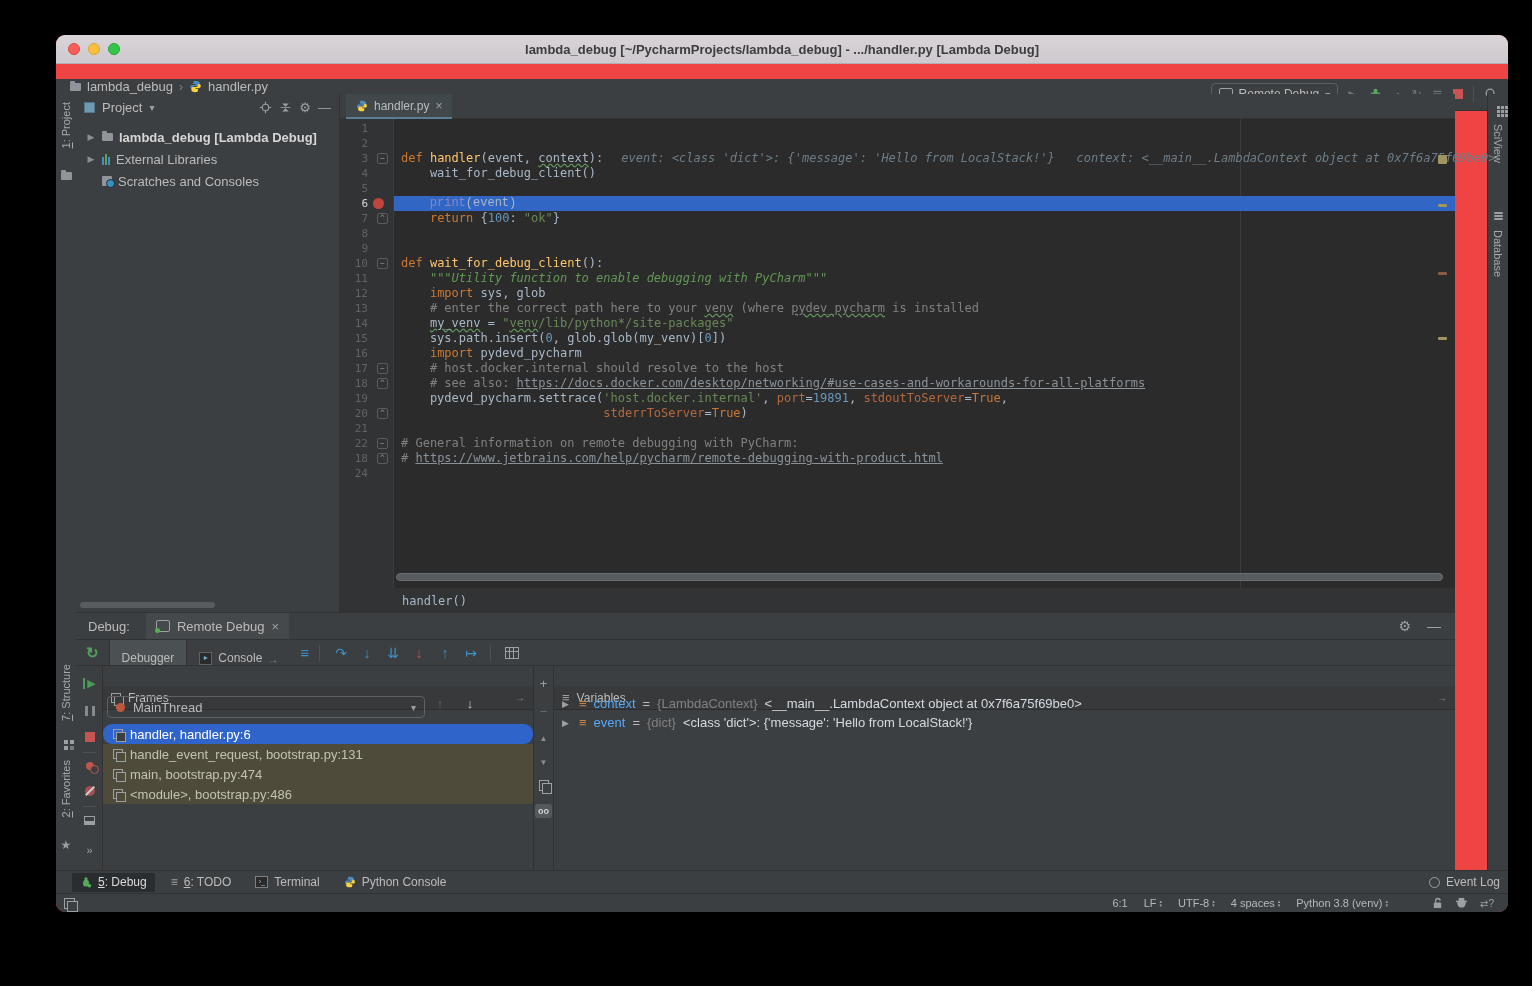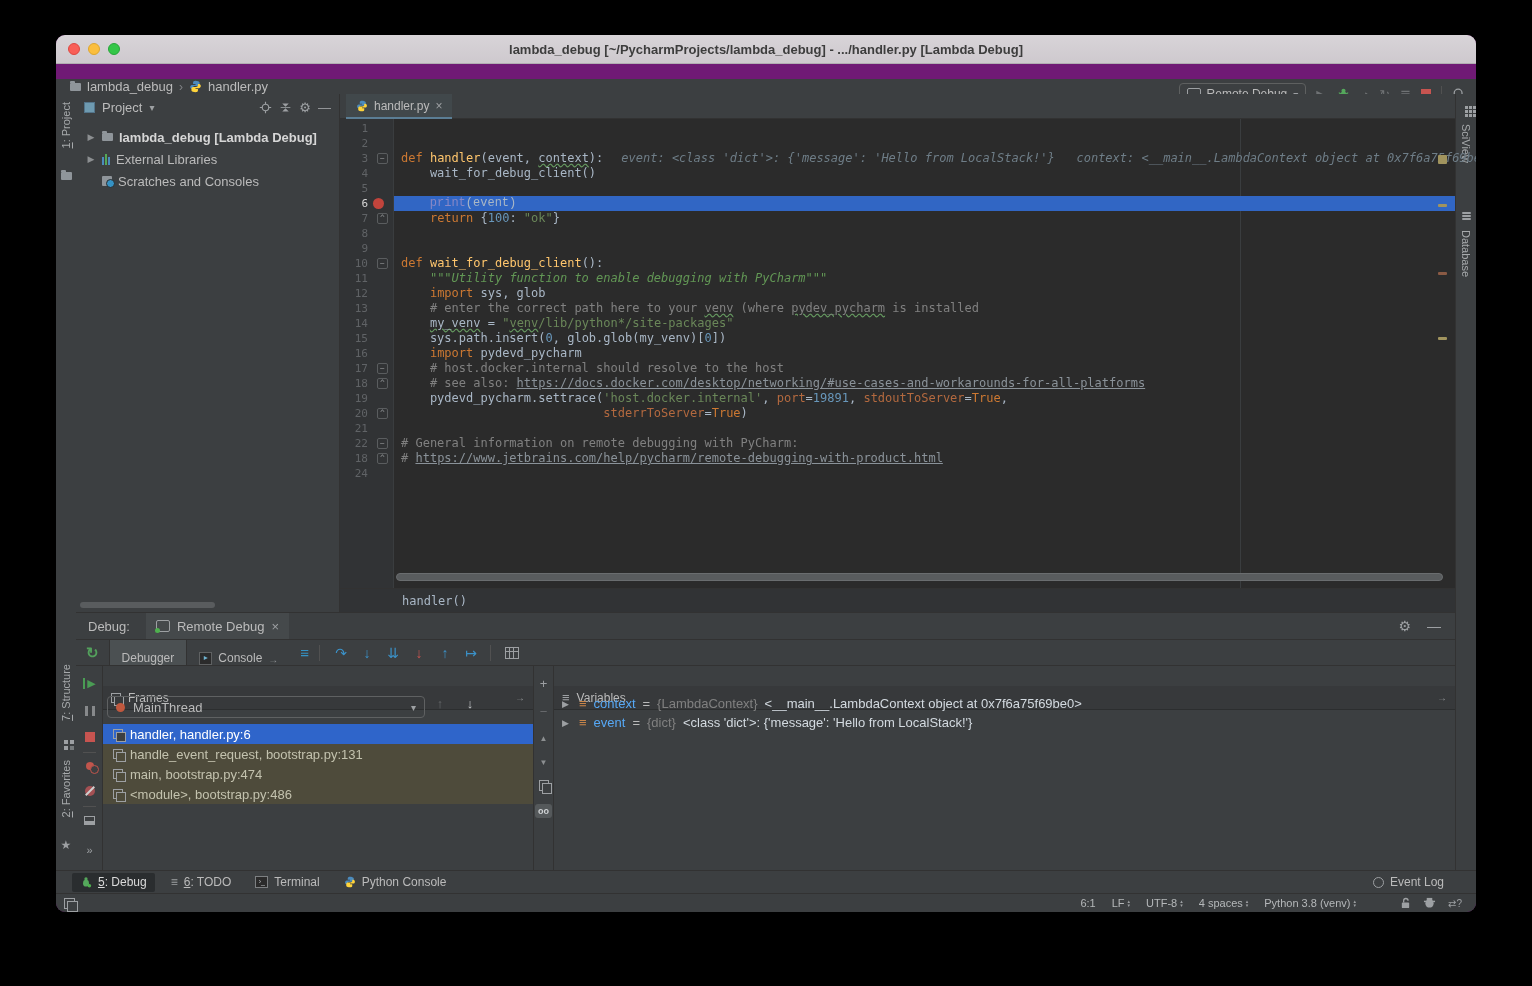--- a/index.html
+++ b/index.html
@@ -1,18 +1,18 @@
 <!DOCTYPE html>
 <html><head>
 <meta charset="utf-8">
 <style>
   html,body{margin:0;padding:0;background:#000;width:1532px;height:986px;overflow:hidden;
     font-family:"Liberation Sans",sans-serif;-webkit-font-smoothing:antialiased;}
-  #win{position:absolute;left:56px;top:35px;width:1420px;height:877px;background:#701a75;
-    border-radius:9px;overflow:hidden;box-shadow:0 18px 50px rgba(0,0,0,.8);}
+  #win{position:absolute;left:56px;top:35px;width:1420px;height:877px;background:#ef4444;
+    border-radius:9px;overflow:hidden;box-shadow:0 18px 50px rgba(0,0,0,.8);padding-left:32px;}
 
   
   .titlebar{position:absolute;left:0;top:0;width:100%;height:28px;background:linear-gradient(#d8d4d8,#cec9ce);
     border-bottom:1px solid #b2aeb2;display:flex;align-items:center;justify-content:center;}
   .title-text{font-size:13px;font-weight:bold;color:#3d3d3d;}
   .lights{position:absolute;left:12px;top:8px;display:flex;gap:8px;}
   .light{width:12px;height:12px;border-radius:50%;}
   .light.r{background:#f95e57;border:1px solid #dd4741;box-sizing:border-box}
   .light.y{background:#fbbe3e;border:1px solid #dda62f;box-sizing:border-box}
   .light.g{background:#34c648;border:1px solid #28a53a;box-sizing:border-box}
@@ -136,21 +136,21 @@
   .thread-row{position:absolute;left:4px;top:30px;display:flex;align-items:flex-start;}
   .thread-dd{width:318px;height:22px;border:1px solid #5f6162;border-radius:4px;display:flex;align-items:center;gap:8px;
     padding:0 8px;color:#bbbbbb;font-size:13px;box-sizing:border-box;}
   .tdot{width:9px;height:9px;border-radius:50%;background:#c0583e;}
   .thread-dd .grow{flex:1}
   .fr-arrow{width:30px;text-align:center;font-size:13px;}
   .fr-arrow.dim{color:#6a6d6f}.fr-arrow.lit{color:#c7cacc}
   #frame-rows{position:absolute;left:0;top:58px;width:100%;}
   .frame-row{height:20px;display:flex;align-items:center;gap:7px;padding-left:10px;font-size:13px;color:#bbbbbb;white-space:nowrap;}
   .frame-row .frame-ic::after{background:#3c3f41;}
-  .frame-row.selected{background:#2f65ca;color:#ffffff;}
+  .frame-row.selected{background:#2f65ca;color:#ffffff;border-radius:9px;}
   .frame-row.selected .frame-ic,{border-color:#dfe3e6}
   .frame-row.lib{background:#4e4b3b;color:#c3c2ae;}
   .frame-row.lib .frame-ic::after{background:#4e4b3b;}
 
   .midstrip{position:absolute;left:458px;top:0;width:20px;height:100%;border-right:1px solid #323232;box-sizing:border-box;}
   .midstrip .it{position:absolute;left:0;width:19px;display:flex;justify-content:center;color:#9da0a3;}
   .tri{font-size:8px;color:#8c8f91;}
   .copy-ic{position:relative;width:8px;height:9px;border:1px solid #9da0a3;}
   .copy-ic::after{content:"";position:absolute;left:2px;top:2px;width:8px;height:9px;border:1px solid #9da0a3;background:#3c3f41;}
   .glasses{background:#55595b;border-radius:3px;width:17px;height:14px;display:flex;align-items:center;justify-content:center;
@@ -168,21 +168,21 @@
 
   
   .toolwinbar{position:absolute;left:0;top:835px;width:100%;height:23px;background:#3c3f41;border-top:1px solid #323232;
     box-sizing:border-box;display:flex;align-items:center;}
   #twb-left{display:flex;align-items:center;gap:8px;margin-left:16px;}
   .twb{display:flex;align-items:center;gap:6px;height:19px;padding:0 8px;color:#bbbbbb;font-size:12px;border-radius:2px;}
   .twb.active{background:#2a2d2f;color:#dadada;align-items:center;}
   .twb u,.vlabel u{text-decoration:underline;}
   .todo-ic{color:#9da0a3;font-size:12px;}
   .term-ic{width:11px;height:10px;background:#2b2b2b;border:1px solid #7d8082;color:#bfc2c4;font-size:7px;line-height:9px;text-align:center;}
-  .eventlog{position:absolute;right:32px;display:flex;align-items:center;gap:6px;color:#bbbbbb;font-size:12px;}
+  .eventlog{position:absolute;right:8px;display:flex;align-items:center;gap:6px;color:#bbbbbb;font-size:12px;}
   .el-ic{width:9px;height:9px;border:1px solid #9da0a3;border-radius:50%;}
   .statusbar{position:absolute;left:0;top:858px;width:100%;height:19px;background:#3c3f41;border-top:1px solid #323232;
     box-sizing:border-box;display:flex;align-items:center;font-size:11px;color:#b5b8ba;}
   .sb-left{margin-left:8px;position:relative;width:9px;height:9px;border:1px solid #9da0a3;}
   .sb-left::after{content:"";position:absolute;left:2px;top:2px;width:9px;height:9px;border:1px solid #9da0a3;background:#3c3f41;}
   #sb-items{position:absolute;right:120px;display:flex;gap:16px;align-items:center;}
   .sb-item{display:flex;align-items:center;gap:3px;}
   .ud{display:inline-flex;flex-direction:column;font-size:5px;line-height:4px;color:#9da0a3;}
   .sb-icons{position:absolute;right:14px;display:flex;gap:12px;align-items:center;}
   svg.sic{display:block}

